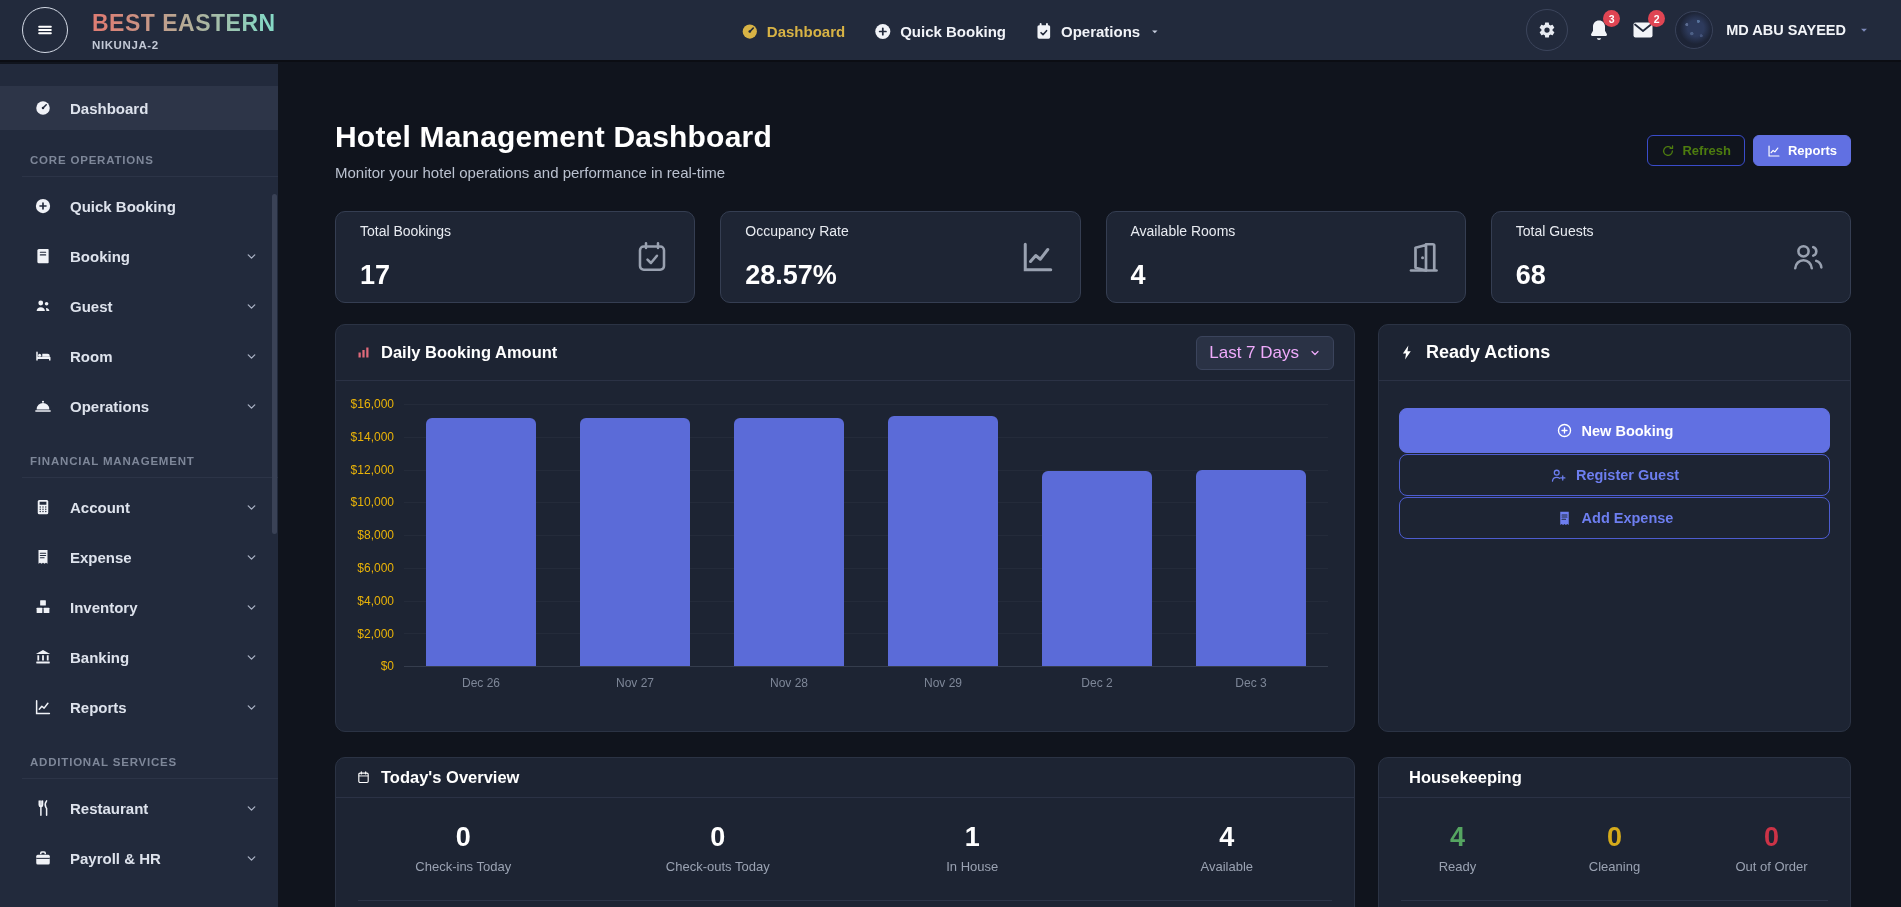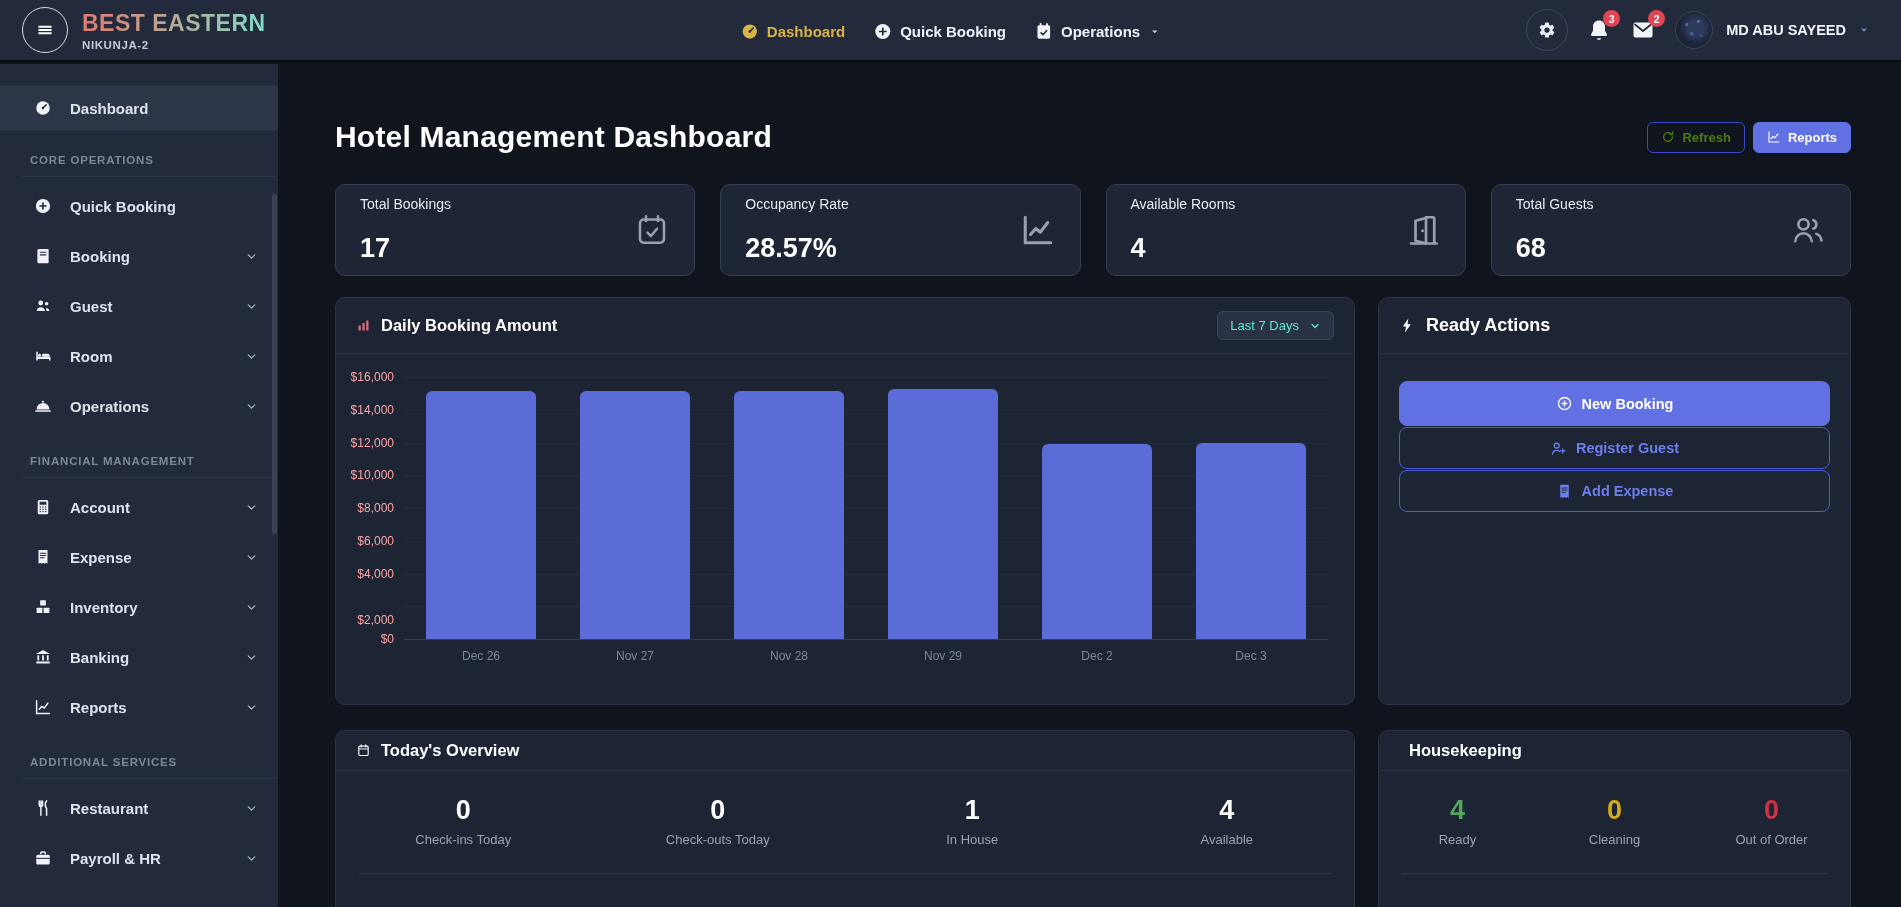--- a/index.html
+++ b/index.html
@@ -3,21 +3,21 @@
 <meta charset="utf-8">
 <style>
   * { margin:0; padding:0; box-sizing:border-box; }
   html,body { width:1901px; height:907px; overflow:hidden; background:#10141d;
     font-family:"Liberation Sans","DejaVu Sans",sans-serif; color:#eceef4; }
   svg { display:block; }
 
   
   .navbar { position:absolute; left:0; top:0; width:1901px; height:62px; background:#222a3c;
     border-bottom:2px solid #0b0d13; display:flex; align-items:center; z-index:5; }
-  .brand { display:flex; align-items:center; gap:14px; padding-left:22px; width:300px; cursor:pointer; }
+  .brand { display:flex; align-items:center; gap:24px; padding-left:22px; width:300px; cursor:pointer; }
   .hamburger { width:46px; height:46px; border:1.5px solid #d4dae6; border-radius:50%;
     display:flex; align-items:center; justify-content:center; color:#fff; flex:none; }
   .brand-text .brand-name { font-size:23px; font-weight:bold; letter-spacing:.5px;
     background:linear-gradient(90deg,#dd7e74 5%,#b9a893 48%,#86d8c5 95%);
     -webkit-background-clip:text; background-clip:text; color:transparent; }
   .brand-text .brand-sub { font-size:11.5px; font-weight:bold; color:#c3c9d6; letter-spacing:.6px; margin-top:2px; }
   .nav-center { position:absolute; left:50%; top:0; height:62px; transform:translateX(-50%);
     display:flex; align-items:center; gap:28px; }
   .nav-item { display:flex; align-items:center; gap:8px; font-size:15px; font-weight:bold;
     color:#f1f3f8; cursor:pointer; white-space:nowrap; }
@@ -77,25 +77,25 @@
 
   
   .charts-row { display:grid; grid-template-columns:1020px 473px; gap:23px; margin-top:21px; }
   .card { background:#1d2433; border:1px solid #2b3344; border-radius:10px; }
   .card-header { height:56px; display:flex; align-items:center; padding:0 20px;
     border-bottom:1px solid #2b3245; }
   .card-title { font-size:16.5px; font-weight:bold; color:#fff; margin-left:10px; }
   .card-title.noicon { margin-left:10px; }
   .chart-card { height:408px; }
   .range-select { margin-left:auto; display:flex; align-items:center; gap:10px; background:#2a3245;
-    border:1px solid #3b445c; border-radius:6px; padding:6px 12px; font-size:13px; color:#5eead4;
+    border:1px solid #3b445c; border-radius:6px; padding:6px 12px; font-size:17px; color:#f0abfc;
     cursor:pointer; }
   .chart-wrap { display:flex; padding:23px 26px 0 6px; }
   .yaxis { position:relative; width:62px; height:262px; flex:none; }
-  .ytick { position:absolute; right:10px; transform:translateY(-50%); font-size:12px; color:#fca5a5; }
+  .ytick { position:absolute; right:10px; transform:translateY(-50%); font-size:12px; color:#eab308; }
   .plot { position:relative; flex:1; height:262px; }
   .gridline { position:absolute; left:0; right:0; height:1px; background:#242b3a; }
   .gridline.baseline { background:#353d4d; }
   .bars-row { position:absolute; inset:0; display:flex; align-items:flex-end; }
   .bar-cell { flex:1; height:100%; display:flex; justify-content:center; align-items:flex-end; }
   .bar { width:71%; border-radius:6px 6px 0 0; cursor:pointer; }
   .xrow { display:flex; margin:10px 26px 0 68px; }
   .xtick { flex:1; text-align:center; font-size:12px; color:#7e8798; }
 
   
@@ -396,20 +396,21 @@
       </div>
     </div>
   <div class="side-scroll-thumb"></div>
 </div>
 
 <div class="main">
   <div class="content">
     <div class="page-header">
       <div>
         <div class="page-title">Hotel Management Dashboard</div>
+        <div class="page-sub">Monitor your hotel operations and performance in real-time</div>
       </div>
       <div class="header-actions">
         <div class="btn btn-outline">
           <span>
               <svg width="14" height="14" viewBox="0 0 24 24">
                 <path d="M19.5 12a7.5 7.5 0 1 1-2.2-5.3" fill="none" stroke="currentColor" stroke-width="2.2" stroke-linecap="round"></path>
                 <path d="M19.8 3.4v4.2h-4.2" fill="none" stroke="currentColor" stroke-width="2.2" stroke-linecap="round" stroke-linejoin="round"></path>
               </svg>
             </span>
           <span>Refresh</span>
@@ -497,21 +498,21 @@
             <span>
                 <svg width="12" height="12" viewBox="0 0 24 24">
                   <path d="M6 9l6 6 6-6" fill="none" stroke="currentColor" stroke-width="2.4" stroke-linecap="round" stroke-linejoin="round"></path>
                 </svg>
               </span>
           </div>
         </div>
         <div class="chart-wrap">
           <div class="yaxis" id="chart-yaxis">
               <div class="ytick" style="top: 262px;">$0</div>
-              <div class="ytick" style="top: 243px;">$2,000</div>
+              <div class="ytick" style="top: 230px;">$2,000</div>
               <div class="ytick" style="top: 196.5px;">$4,000</div>
               <div class="ytick" style="top: 163.75px;">$6,000</div>
               <div class="ytick" style="top: 131px;">$8,000</div>
               <div class="ytick" style="top: 98.25px;">$10,000</div>
               <div class="ytick" style="top: 65.5px;">$12,000</div>
               <div class="ytick" style="top: 32.75px;">$14,000</div>
               <div class="ytick" style="top: 0px;">$16,000</div>
             </div>
           <div class="plot" id="chart-plot">
               <div class="gridline baseline" style="top: 262px;"></div>

